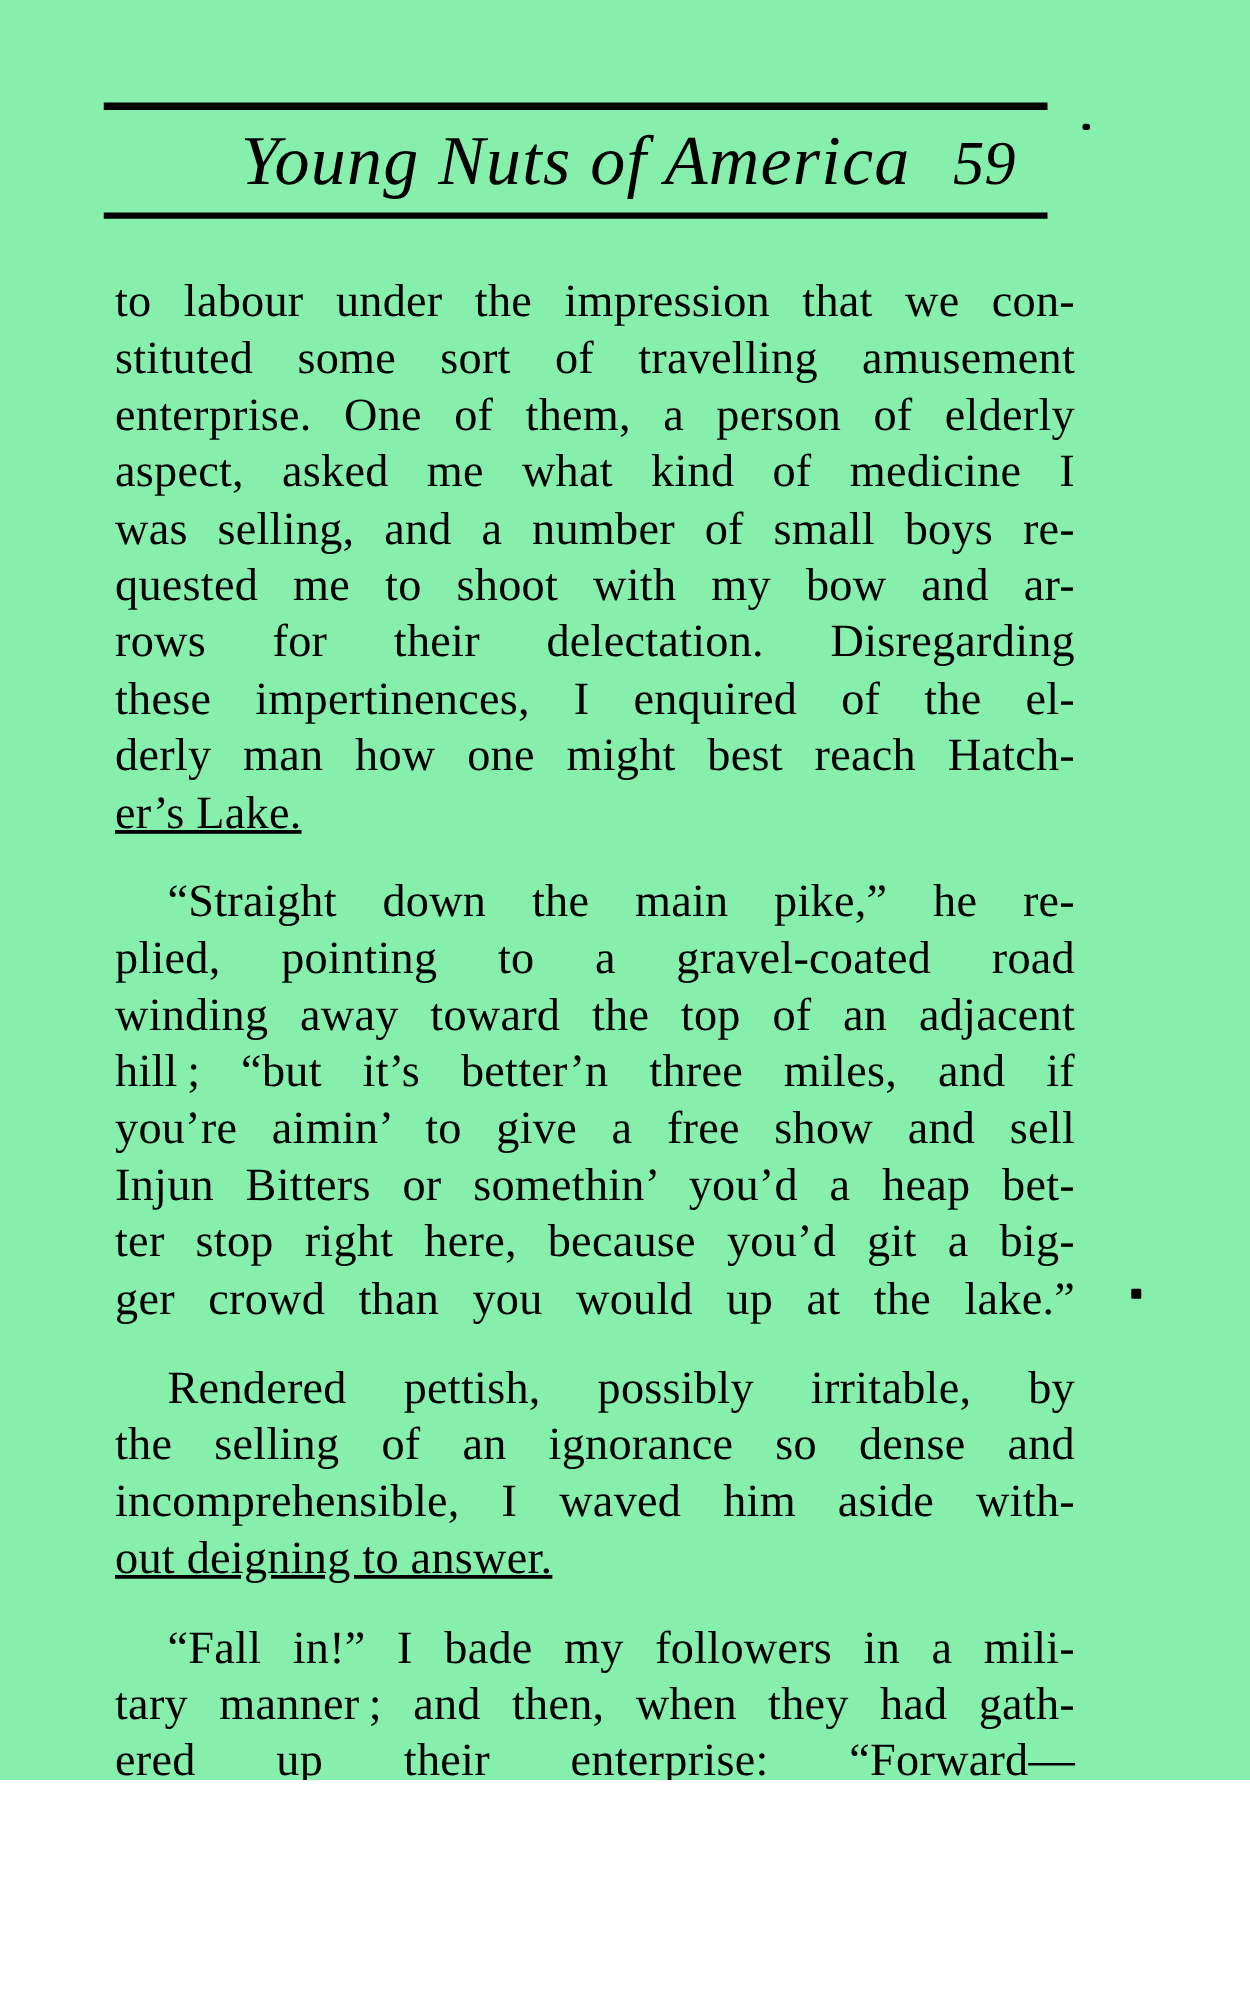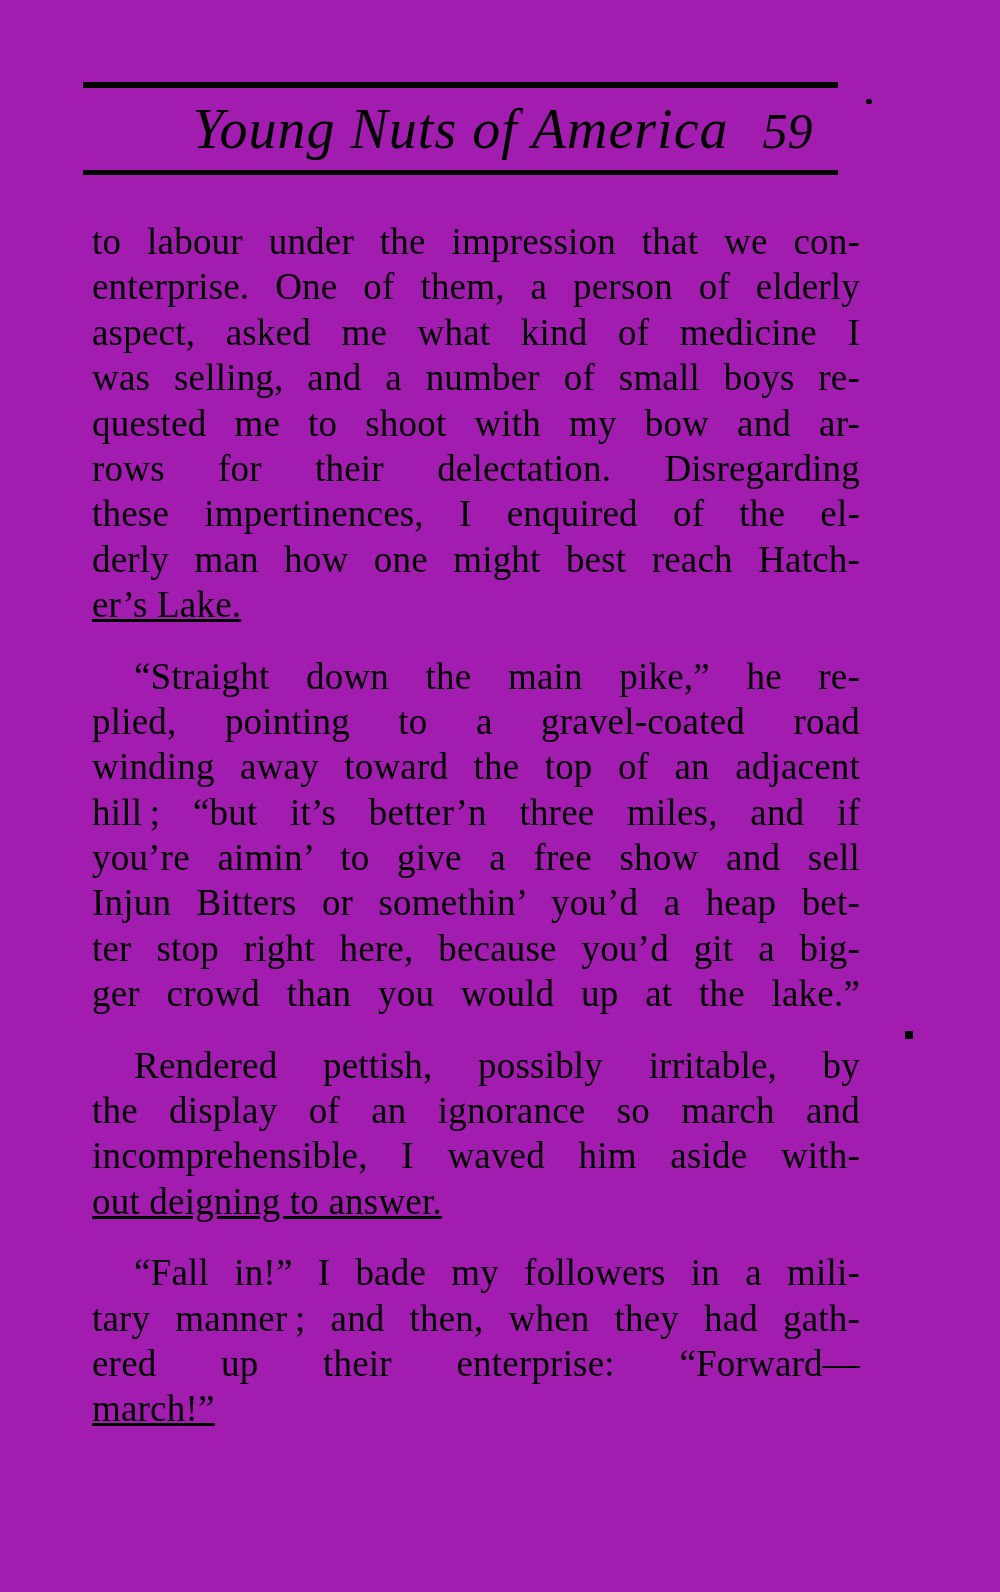--- a/index.html
+++ b/index.html
@@ -4,22 +4,22 @@
 <title>Book Page Scan</title>
 <style>
   html, body {
     margin: 0;
     padding: 0;
     background: #ffffff;
   }
   .page {
     position: relative;
     width: 1000px;
-    height: 1592px;
-    background: #a21caf;
+    height: 1424px;
+    background: #86efac;
     color: #000000;
     font-family: "Liberation Serif", "DejaVu Serif", serif;
     overflow: hidden;
   }
 
   
   .running-header {
     position: absolute;
     left: 83px;
     top: 82px;
@@ -107,20 +107,21 @@
     <div class="header-inner">
       <span class="header-title">Young Nuts of America</span>
       <span class="header-page-number">59</span>
     </div>
   </header>
 
   <main class="body-text">
 
     <div class="para">
       <div class="line">to labour under the impression that we con-</div>
+      <div class="line">stituted some sort of travelling amusement</div>
       <div class="line">enterprise.  One of them, a person of elderly</div>
       <div class="line">aspect, asked me what kind of medicine I</div>
       <div class="line">was selling, and a number of small boys re-</div>
       <div class="line">quested me to shoot with my bow and ar-</div>
       <div class="line">rows for their delectation.  Disregarding</div>
       <div class="line">these impertinences, I enquired of the el-</div>
       <div class="line">derly man how one might best reach Hatch-</div>
       <div class="line last">er’s Lake.</div>
     </div>
 
@@ -130,21 +131,21 @@
       <div class="line">winding away toward the top of an adjacent</div>
       <div class="line">hill ; “but it’s better’n three miles, and if</div>
       <div class="line">you’re aimin’ to give a free show and sell</div>
       <div class="line">Injun Bitters or somethin’ you’d a heap bet-</div>
       <div class="line">ter stop right here, because you’d git a big-</div>
       <div class="line">ger crowd than you would up at the lake.”</div>
     </div>
 
     <div class="para">
       <div class="line indent">Rendered pettish, possibly irritable, by</div>
-      <div class="line">the display of an ignorance so march and</div>
+      <div class="line">the selling of an ignorance so dense and</div>
       <div class="line">incomprehensible, I waved him aside with-</div>
       <div class="line last">out deigning to answer.</div>
     </div>
 
     <div class="para">
       <div class="line indent">“Fall in!” I bade my followers in a mili-</div>
       <div class="line">tary manner ; and then, when they had gath-</div>
       <div class="line">ered up their enterprise:  “Forward—</div>
       <div class="line last">march!”</div>
     </div>

